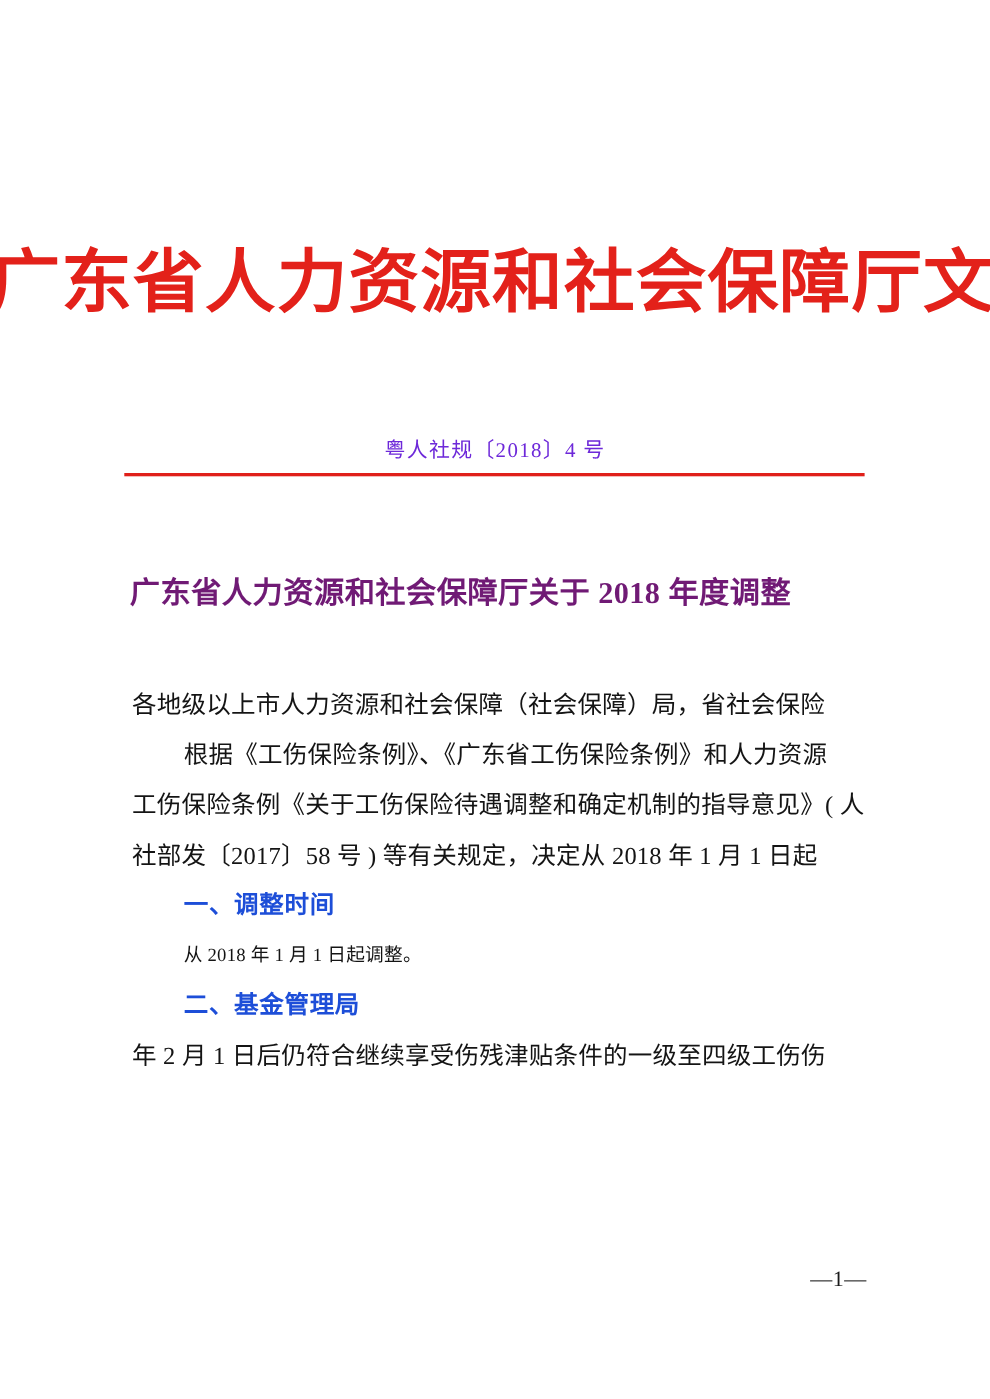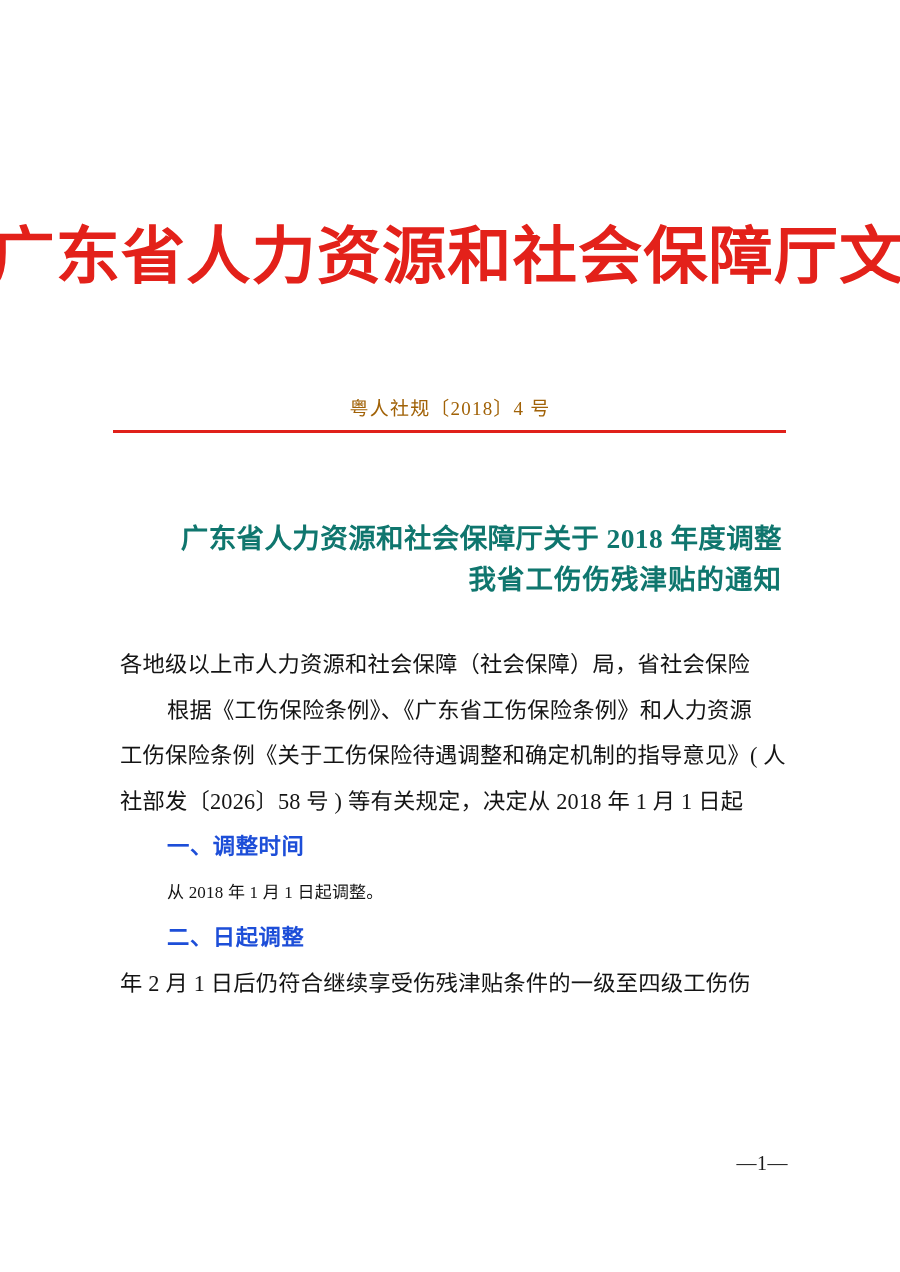--- a/index.html
+++ b/index.html
@@ -49,61 +49,61 @@
     position: absolute;
     left: 0;
     top: 393px;
     width: 900px;
     text-align: center;
   }
   .doc-number {
     display: inline-block;
     font-size: 19px;
     letter-spacing: 1.2px;
-    color: #a16207;
+    color: #6d28d9;
     font-family: "Liberation Serif", "DejaVu Serif", serif;
   }
 
   
   .red-rule {
     position: absolute;
     left: 113px;
     top: 430px;
     width: 673px;
     height: 3px;
     background: #e0201a;
   }
 
   
   .doc-title {
     position: absolute;
     left: 118px;
     top: 518px;
     width: 664px;
-    text-align: right;
+    text-align: left;
     font-size: 27.5px;
     font-weight: bold;
     line-height: 41px;
     letter-spacing: 0.4px;
-    color: #0f766e;
+    color: #701a75;
     font-family: "Liberation Serif", "DejaVu Serif", serif;
   }
   .doc-title .title-line {
     display: block;
     white-space: nowrap;
   }
   .doc-title .title-line.line-2 {
     letter-spacing: 1px;
   }
 
   
   .body-block {
     position: absolute;
     left: 120px;
-    top: 642px;
+    top: 618px;
     width: 672px;
   }
   .para {
     font-size: 22.3px;
     line-height: 45.5px;
     letter-spacing: 0.2px;
     color: #141414;
     margin: 0;
     font-family: "Liberation Serif", "DejaVu Serif", serif;
     text-align: justify;
@@ -168,40 +168,39 @@
   </div>
 
   <div class="doc-number-row">
     <span class="doc-number">粤人社规〔2018〕4 号</span>
   </div>
 
   <div class="red-rule"></div>
 
   <div class="doc-title">
     <span class="title-line line-1">广东省人力资源和社会保障厅关于 2018 年度调整</span>
-    <span class="title-line line-2">我省工伤伤残津贴的通知</span>
   </div>
 
   <div class="body-block">
 
     <p class="para">
       <span class="ln">各地级以上市人力资源和社会保障（社会保障）局，省社会保险</span>
     </p>
 
     <p class="para">
       <span class="ln indent">根据《工伤保险条例》、《广东省工伤保险条例》和人力资源</span>
       <span class="ln">工伤保险条例《关于工伤保险待遇调整和确定机制的指导意见》( 人</span>
-      <span class="ln">社部发〔2026〕58 号 ) 等有关规定，决定从 2018 年 1 月 1 日起</span>
+      <span class="ln">社部发〔2017〕58 号 ) 等有关规定，决定从 2018 年 1 月 1 日起</span>
     </p>
 
     <p class="section-heading">一、调整时间</p>
 
     <p class="sub-para">从 2018 年 1 月 1 日起调整。</p>
 
-    <p class="section-heading">二、日起调整</p>
+    <p class="section-heading">二、基金管理局</p>
 
     <p class="para">
       <span class="ln">年 2 月 1 日后仍符合继续享受伤残津贴条件的一级至四级工伤伤</span>
     </p>
 
   </div>
 
   <div class="page-footer">
     <span class="page-number">—1—</span>
   </div>

